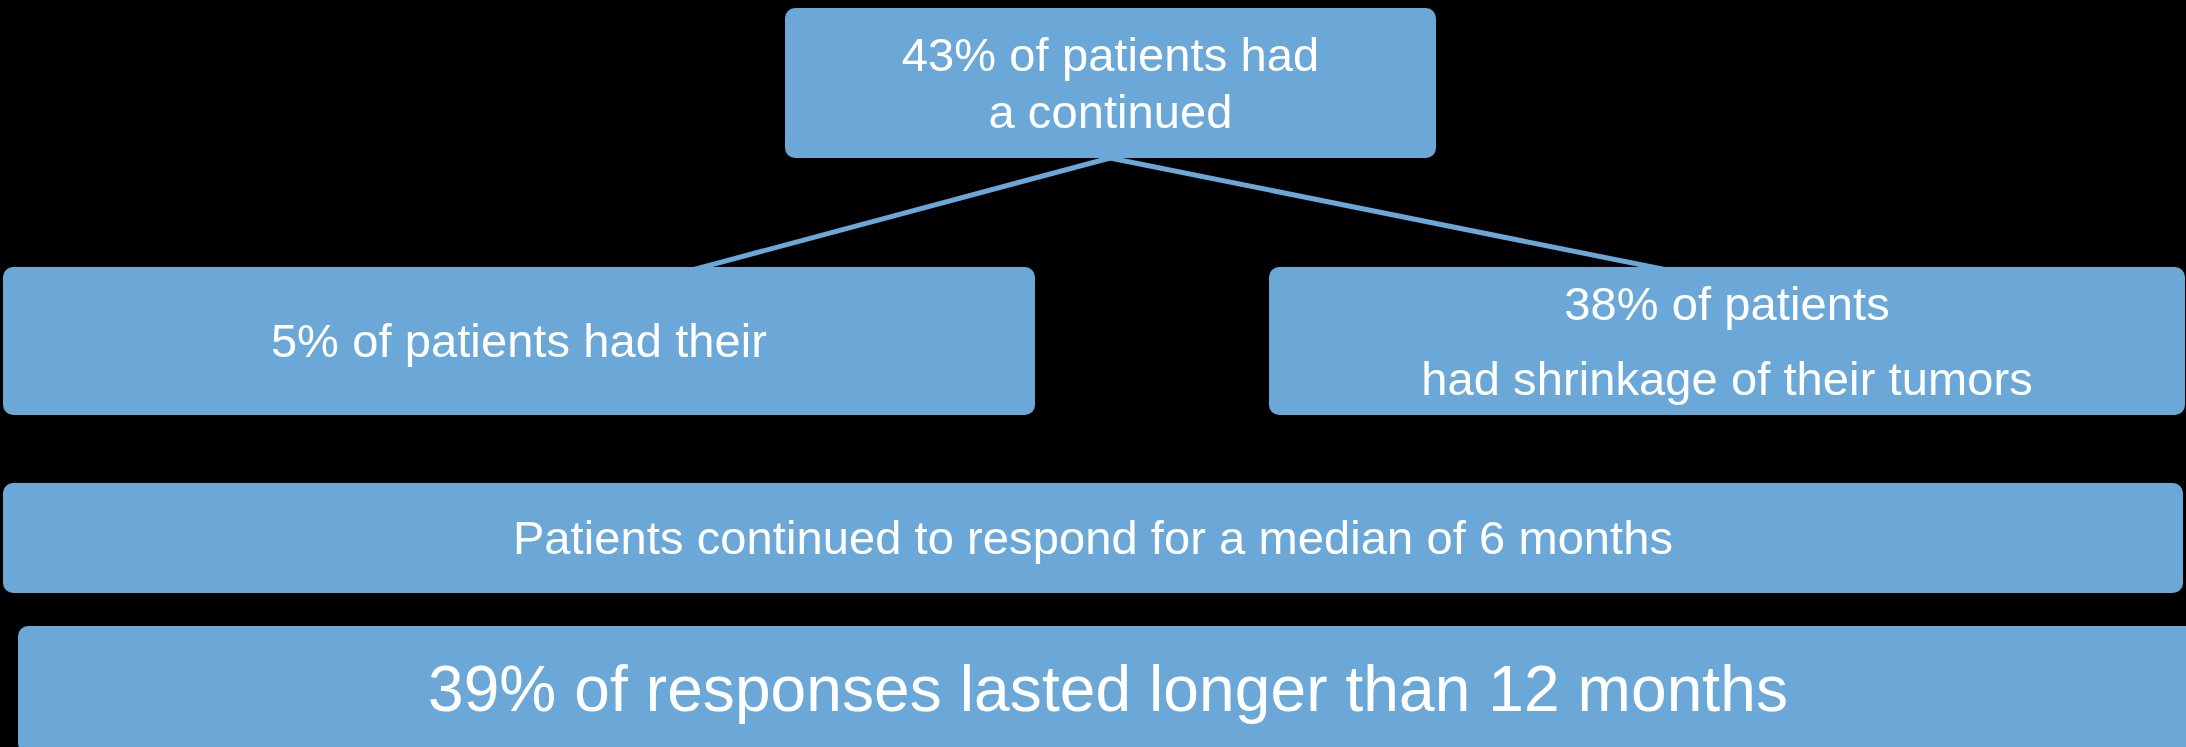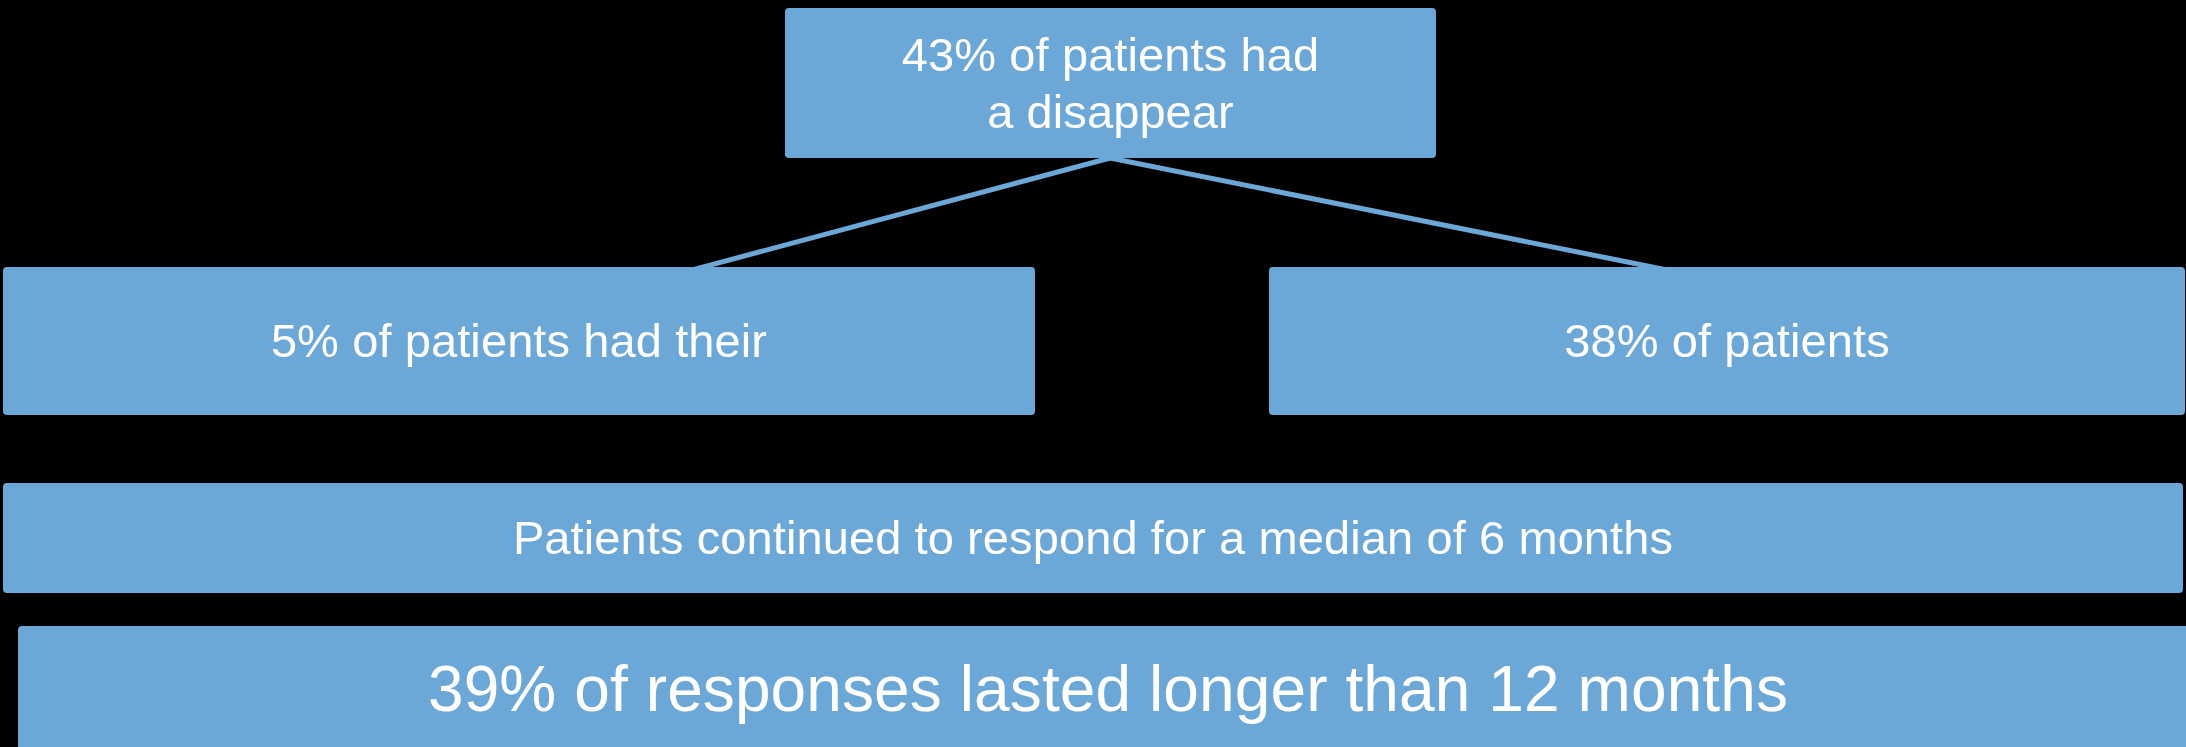--- a/index.html
+++ b/index.html
@@ -23,21 +23,21 @@
     width: 2186px;
     height: 747px;
     pointer-events: none;
     z-index: 1;
   }
   .node {
     position: absolute;
     z-index: 2;
     box-sizing: border-box;
     background: #6BA8D8;
-    border-radius: 4px;
+    border-radius: 10px;
     color: #FFFFFF;
     display: flex;
     flex-direction: column;
     align-items: center;
     justify-content: center;
     text-align: center;
     line-height: 1.22;
     font-weight: 400;
     letter-spacing: 0.1px;
     padding: 4px 14px;
@@ -89,29 +89,30 @@
 
 <div id="canvas" style="background: rgb(0, 0, 0);">
 
   <svg id="connectors" viewBox="0 0 2186 747" width="2186" height="747" xmlns="http://www.w3.org/2000/svg">
     <line x1="1110" y1="158" x2="468" y2="330" stroke="#6BA8D8" stroke-width="5" stroke-linecap="round"></line>
     <line x1="1110" y1="158" x2="1722" y2="281" stroke="#6BA8D8" stroke-width="5" stroke-linecap="round"></line>
   </svg>
 
   <div class="node" id="node-root" style="background: rgb(107, 168, 216); color: rgb(255, 255, 255);">
     <span class="line">43% of patients had</span>
-    <span class="line">a disappear</span>
+    <span class="line">a continued</span>
   </div>
 
   <div class="node" id="node-complete" style="background: rgb(107, 168, 216); color: rgb(255, 255, 255);">
     <span class="line">5% of patients had their</span>
   </div>
 
   <div class="node" id="node-shrinkage" style="background: rgb(107, 168, 216); color: rgb(255, 255, 255); gap: 18px;">
     <span class="line">38% of patients</span>
+    <span class="line">had shrinkage of their tumors</span>
   </div>
 
   <div class="node" id="node-duration" style="background: rgb(107, 168, 216); color: rgb(255, 255, 255);">
     <span class="line">Patients continued to respond for a median of 6 months</span>
   </div>
 
   <div class="node" id="node-longer" style="background: rgb(107, 168, 216); color: rgb(255, 255, 255);">
     <span class="line">39% of responses lasted longer than 12 months</span>
   </div>
 

